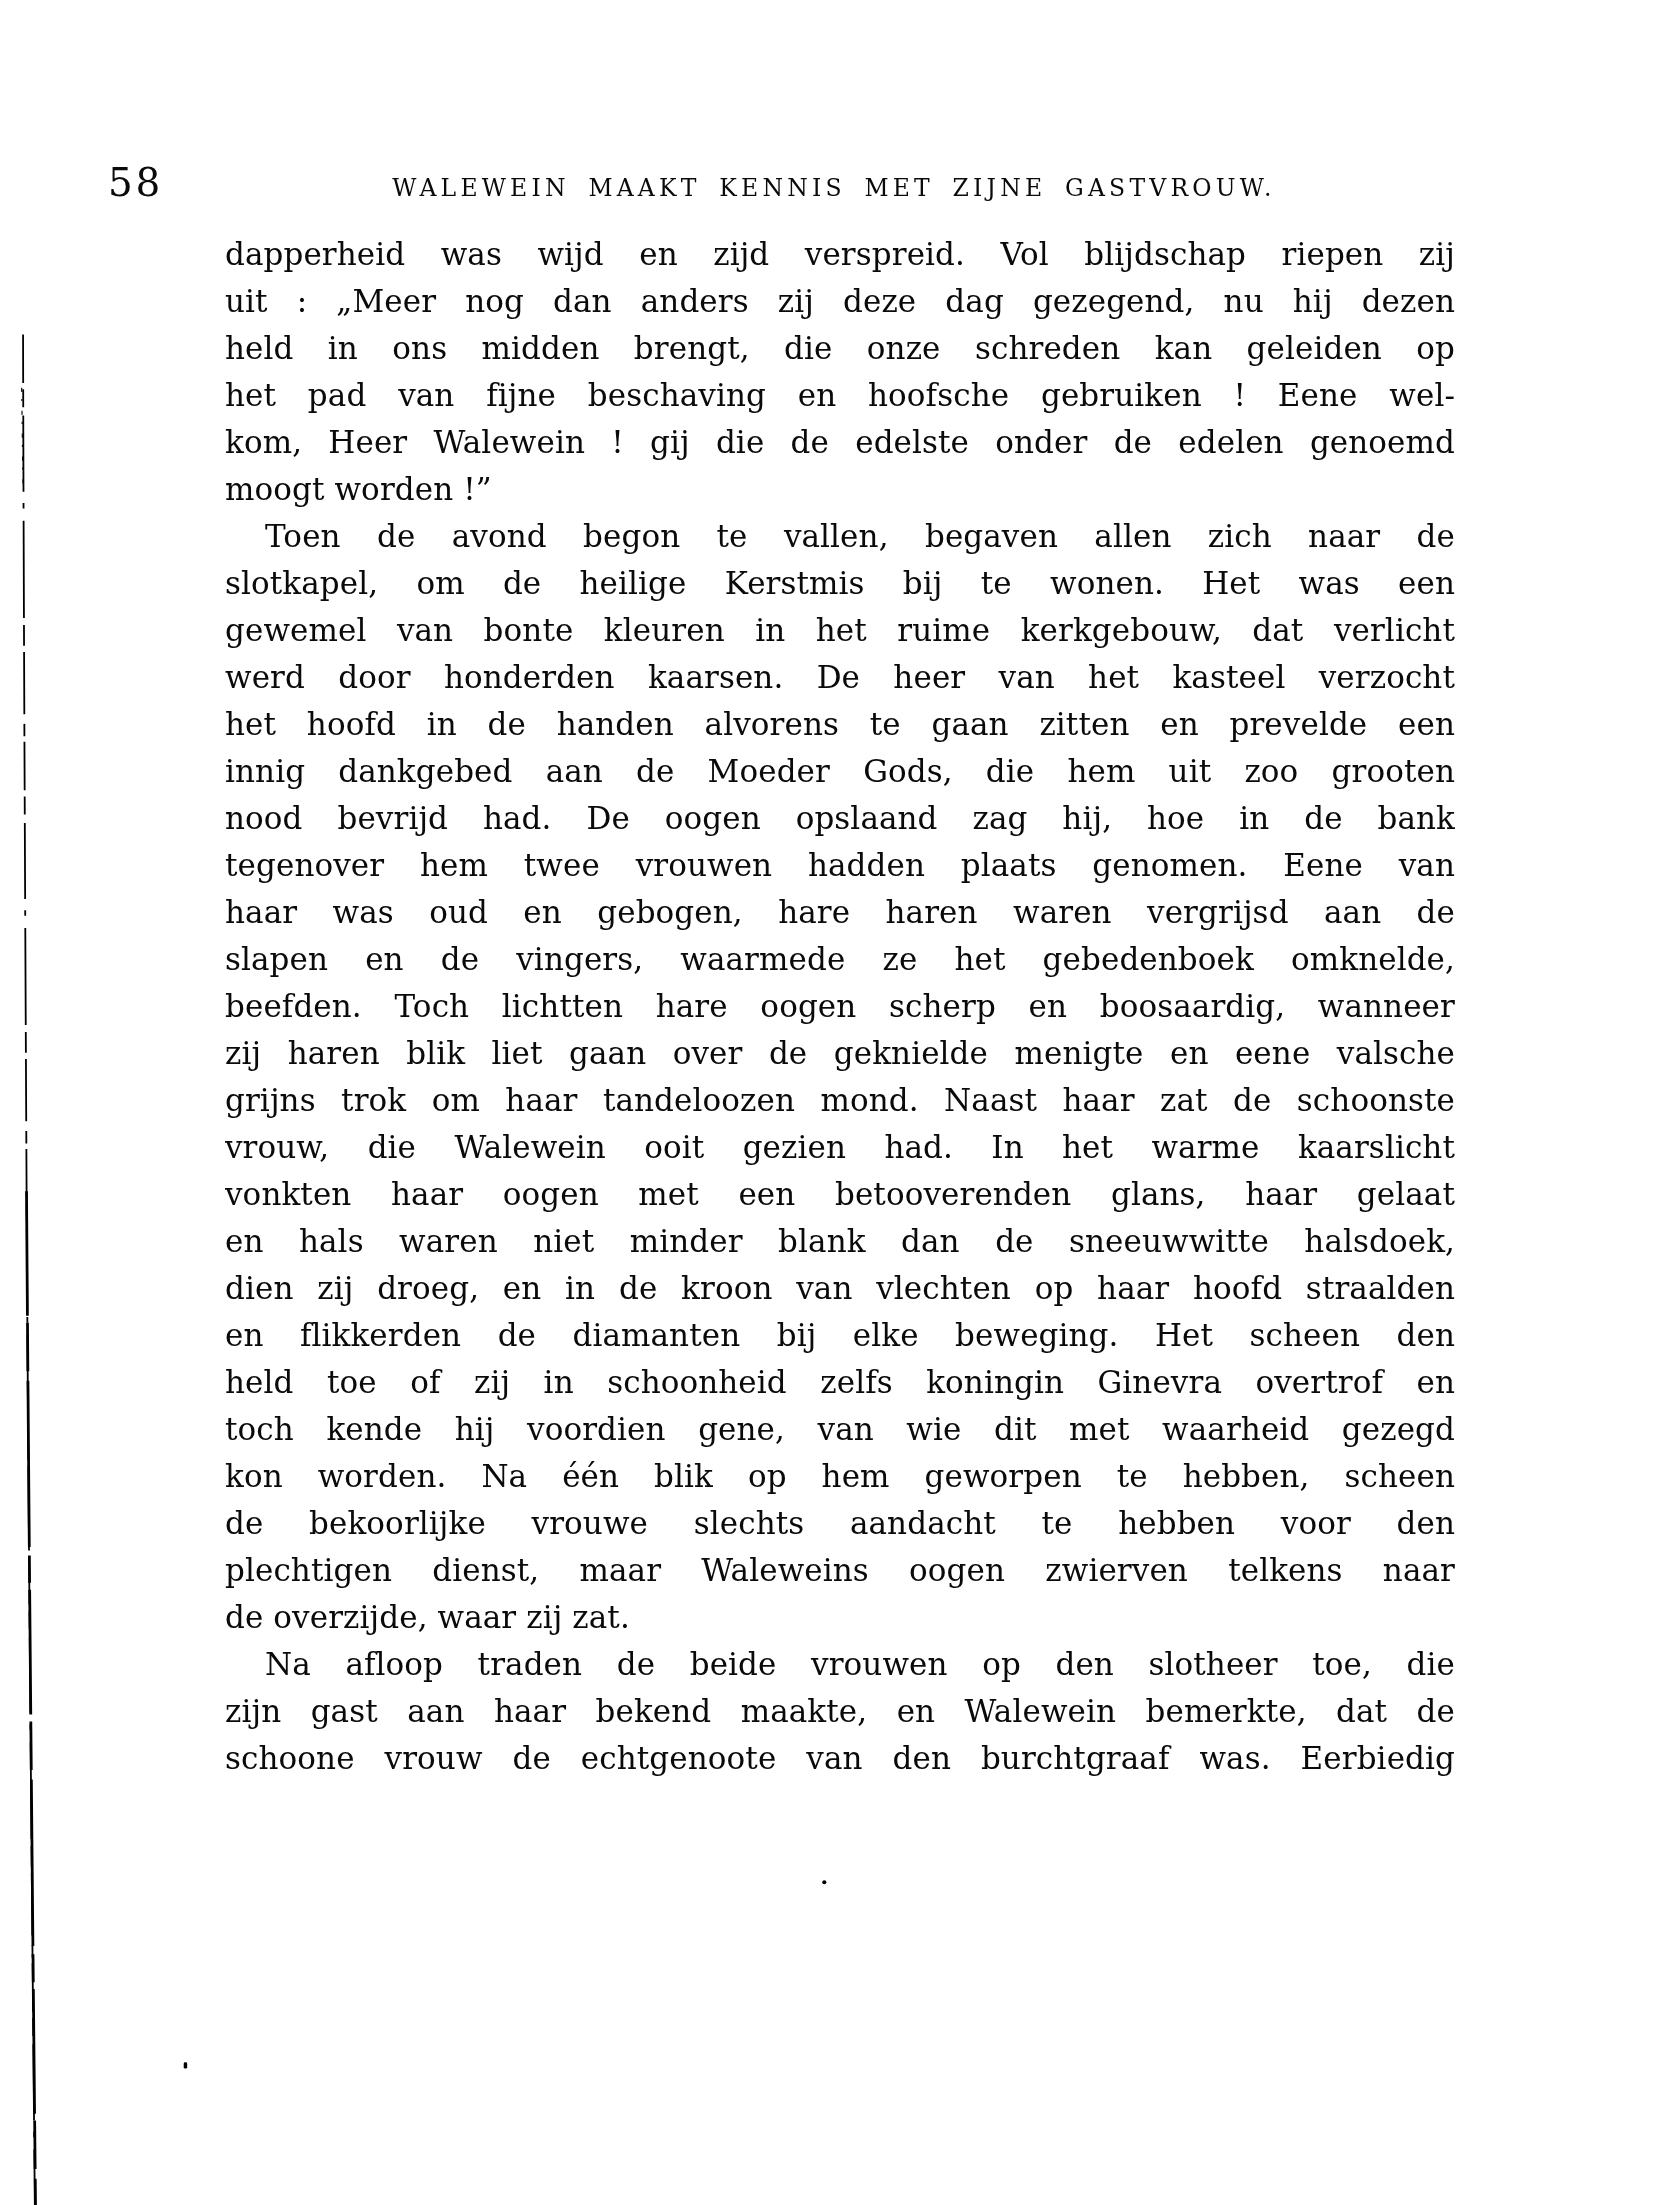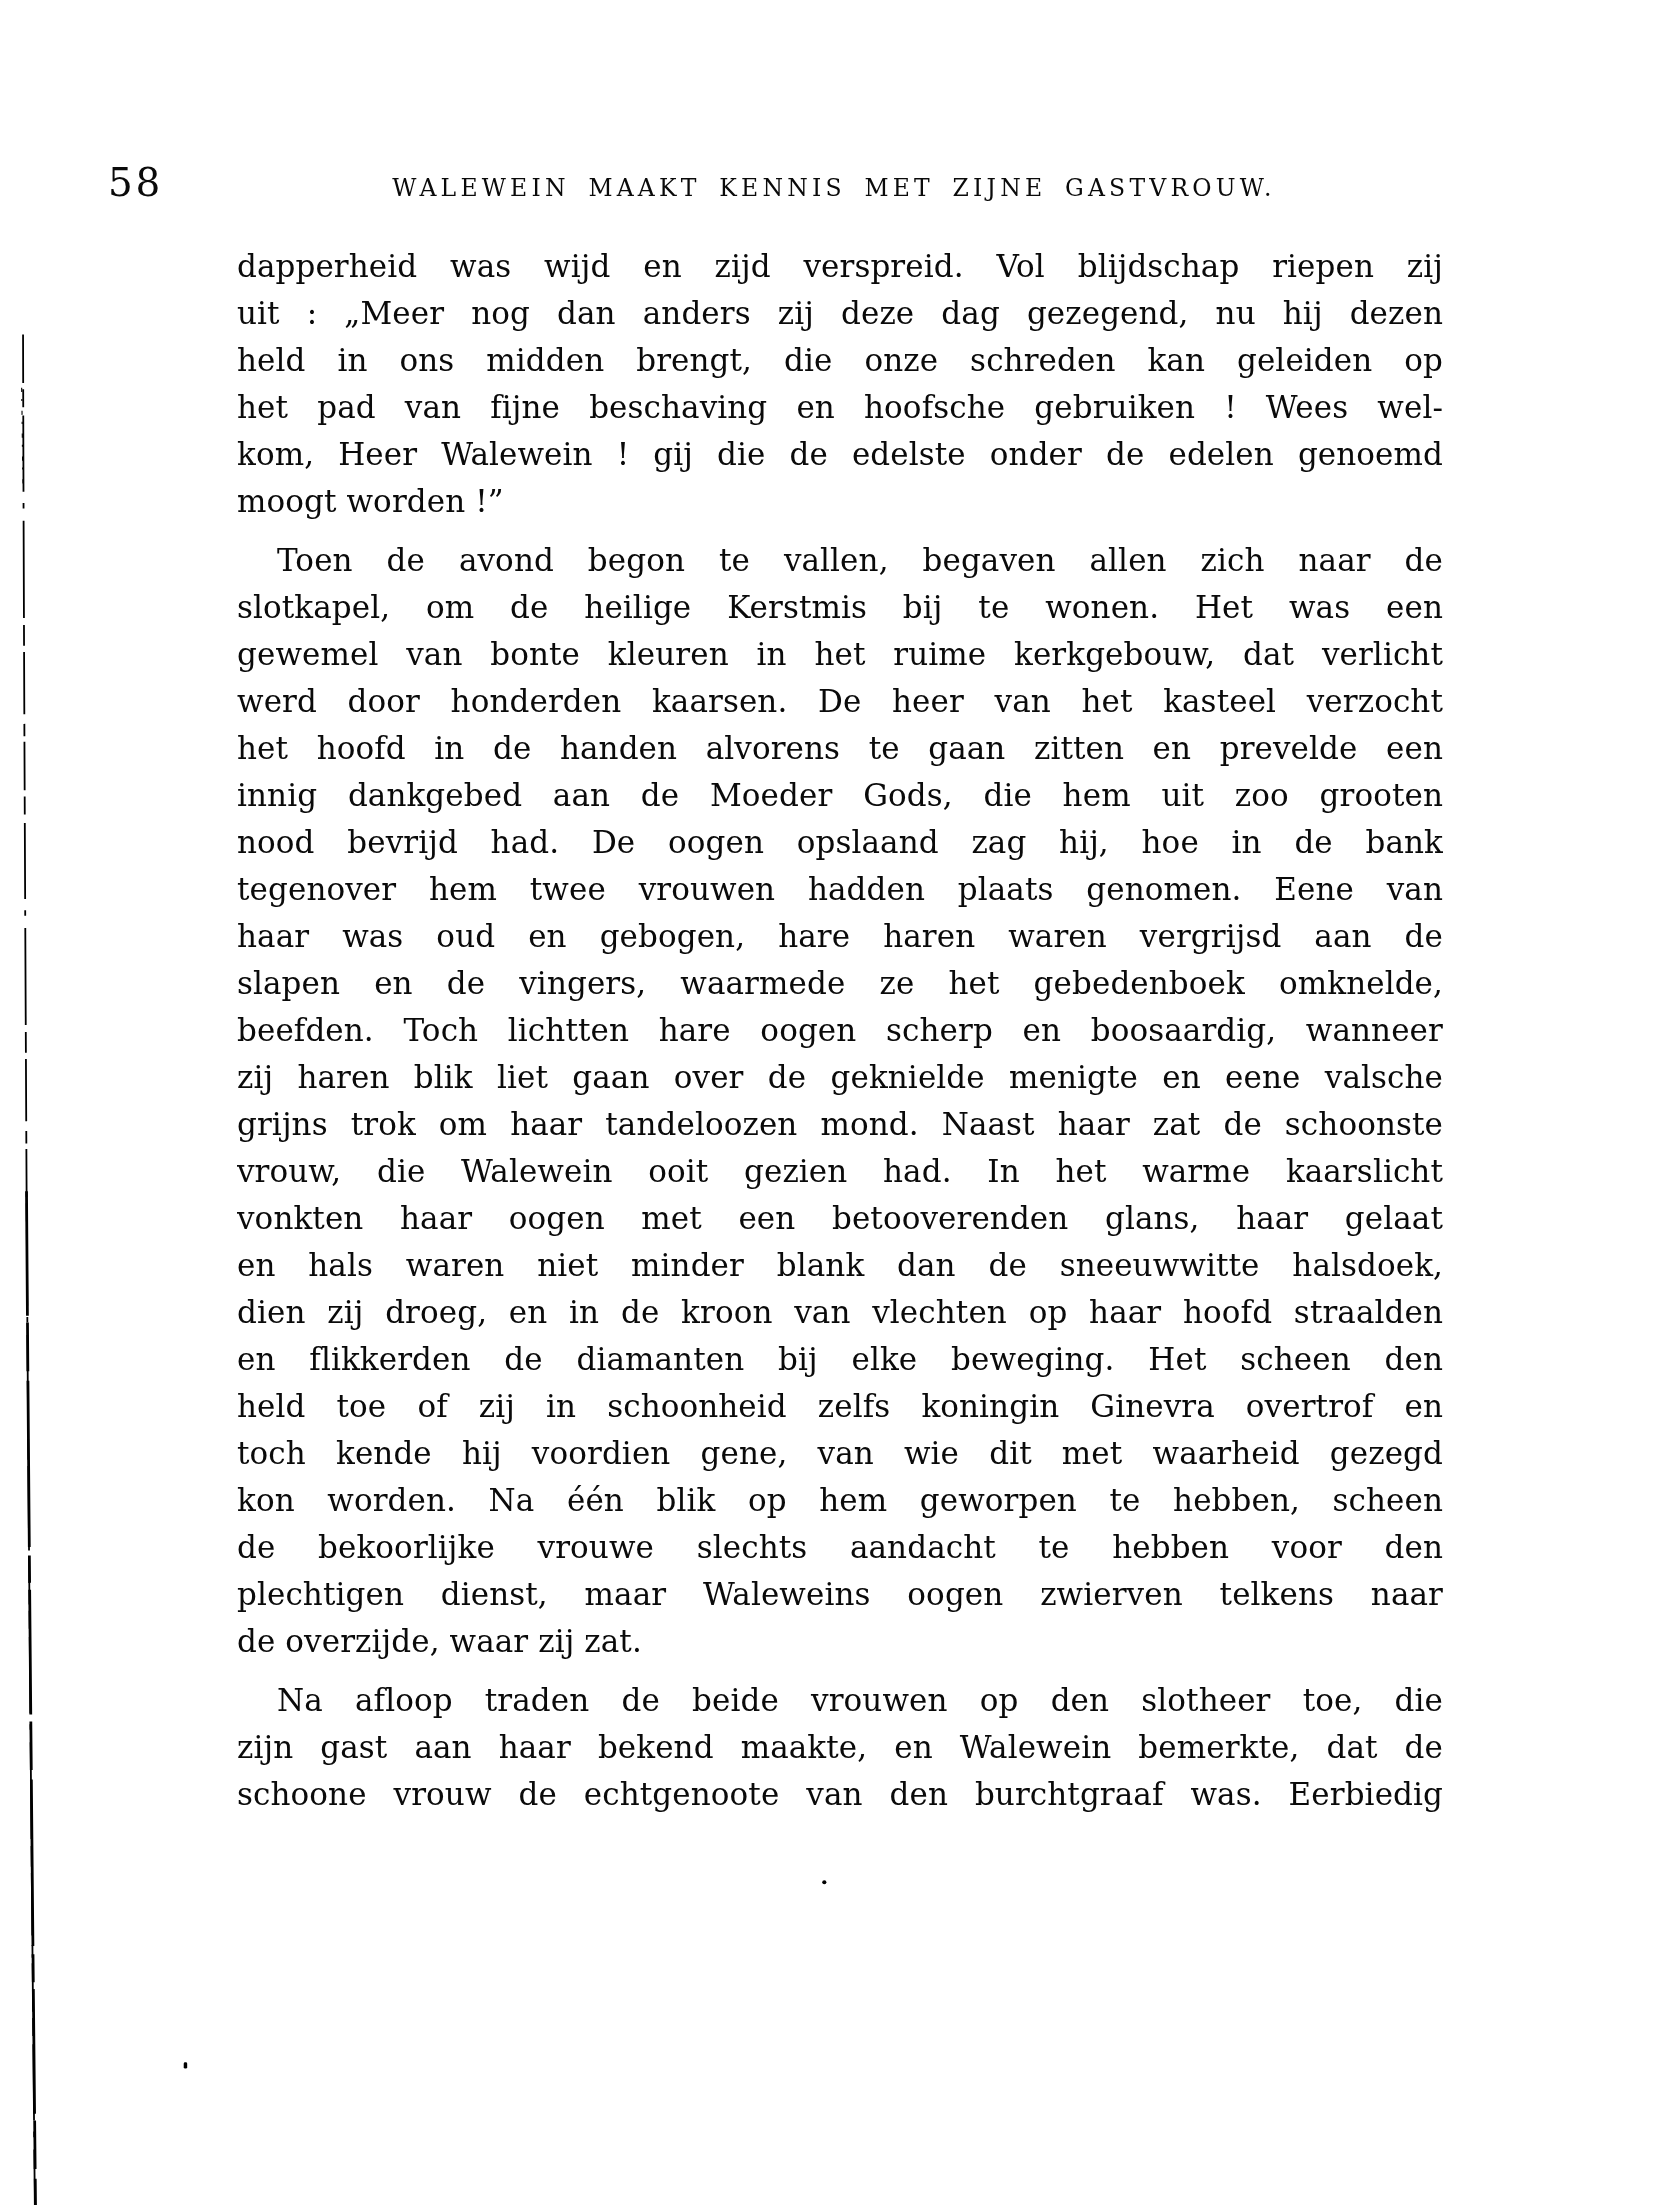--- a/index.html
+++ b/index.html
@@ -31,21 +31,21 @@
     word-spacing: 7px;
     line-height: 36px;
     white-space: nowrap;
   }
   .text-block {
     position: absolute;
     left: 225px;
     top: 231px;
     width: 1230px;
   }
-  .paragraph { margin: 12px; padding: 0; }
+  .paragraph { margin: 0; padding: 0; }
   .line {
     height: 47px;
     line-height: 47px;
     font-size: 31px;
     letter-spacing: 0.1px;
     text-align: justify;
     text-align-last: justify;
     overflow: hidden;
   }
   .line.ragged { text-align: left; text-align-last: left; }
@@ -64,21 +64,21 @@
 
   <div class="pagenum">58</div>
 
   <div class="running-title">WALEWEIN MAAKT KENNIS MET ZIJNE GASTVROUW.</div>
 
   <div class="text-block">
       <div class="paragraph">
         <div class="line">dapperheid was wijd en zijd verspreid. Vol blijdschap riepen zij</div>
         <div class="line">uit : „Meer nog dan anders zij deze dag gezegend, nu hij dezen</div>
         <div class="line">held in ons midden brengt, die onze schreden kan geleiden op</div>
-        <div class="line">het pad van fijne beschaving en hoofsche gebruiken ! Wees wel-</div>
+        <div class="line">het pad van fijne beschaving en hoofsche gebruiken ! Eene wel-</div>
         <div class="line">kom, Heer Walewein ! gij die de edelste onder de edelen genoemd</div>
         <div class="line ragged">moogt worden !”</div>
       </div>
       <div class="paragraph">
         <div class="line indent">Toen de avond begon te vallen, begaven allen zich naar de</div>
         <div class="line">slotkapel, om de heilige Kerstmis bij te wonen. Het was een</div>
         <div class="line">gewemel van bonte kleuren in het ruime kerkgebouw, dat verlicht</div>
         <div class="line">werd door honderden kaarsen. De heer van het kasteel verzocht</div>
         <div class="line">het hoofd in de handen alvorens te gaan zitten en prevelde een</div>
         <div class="line">innig dankgebed aan de Moeder Gods, die hem uit zoo grooten</div>

